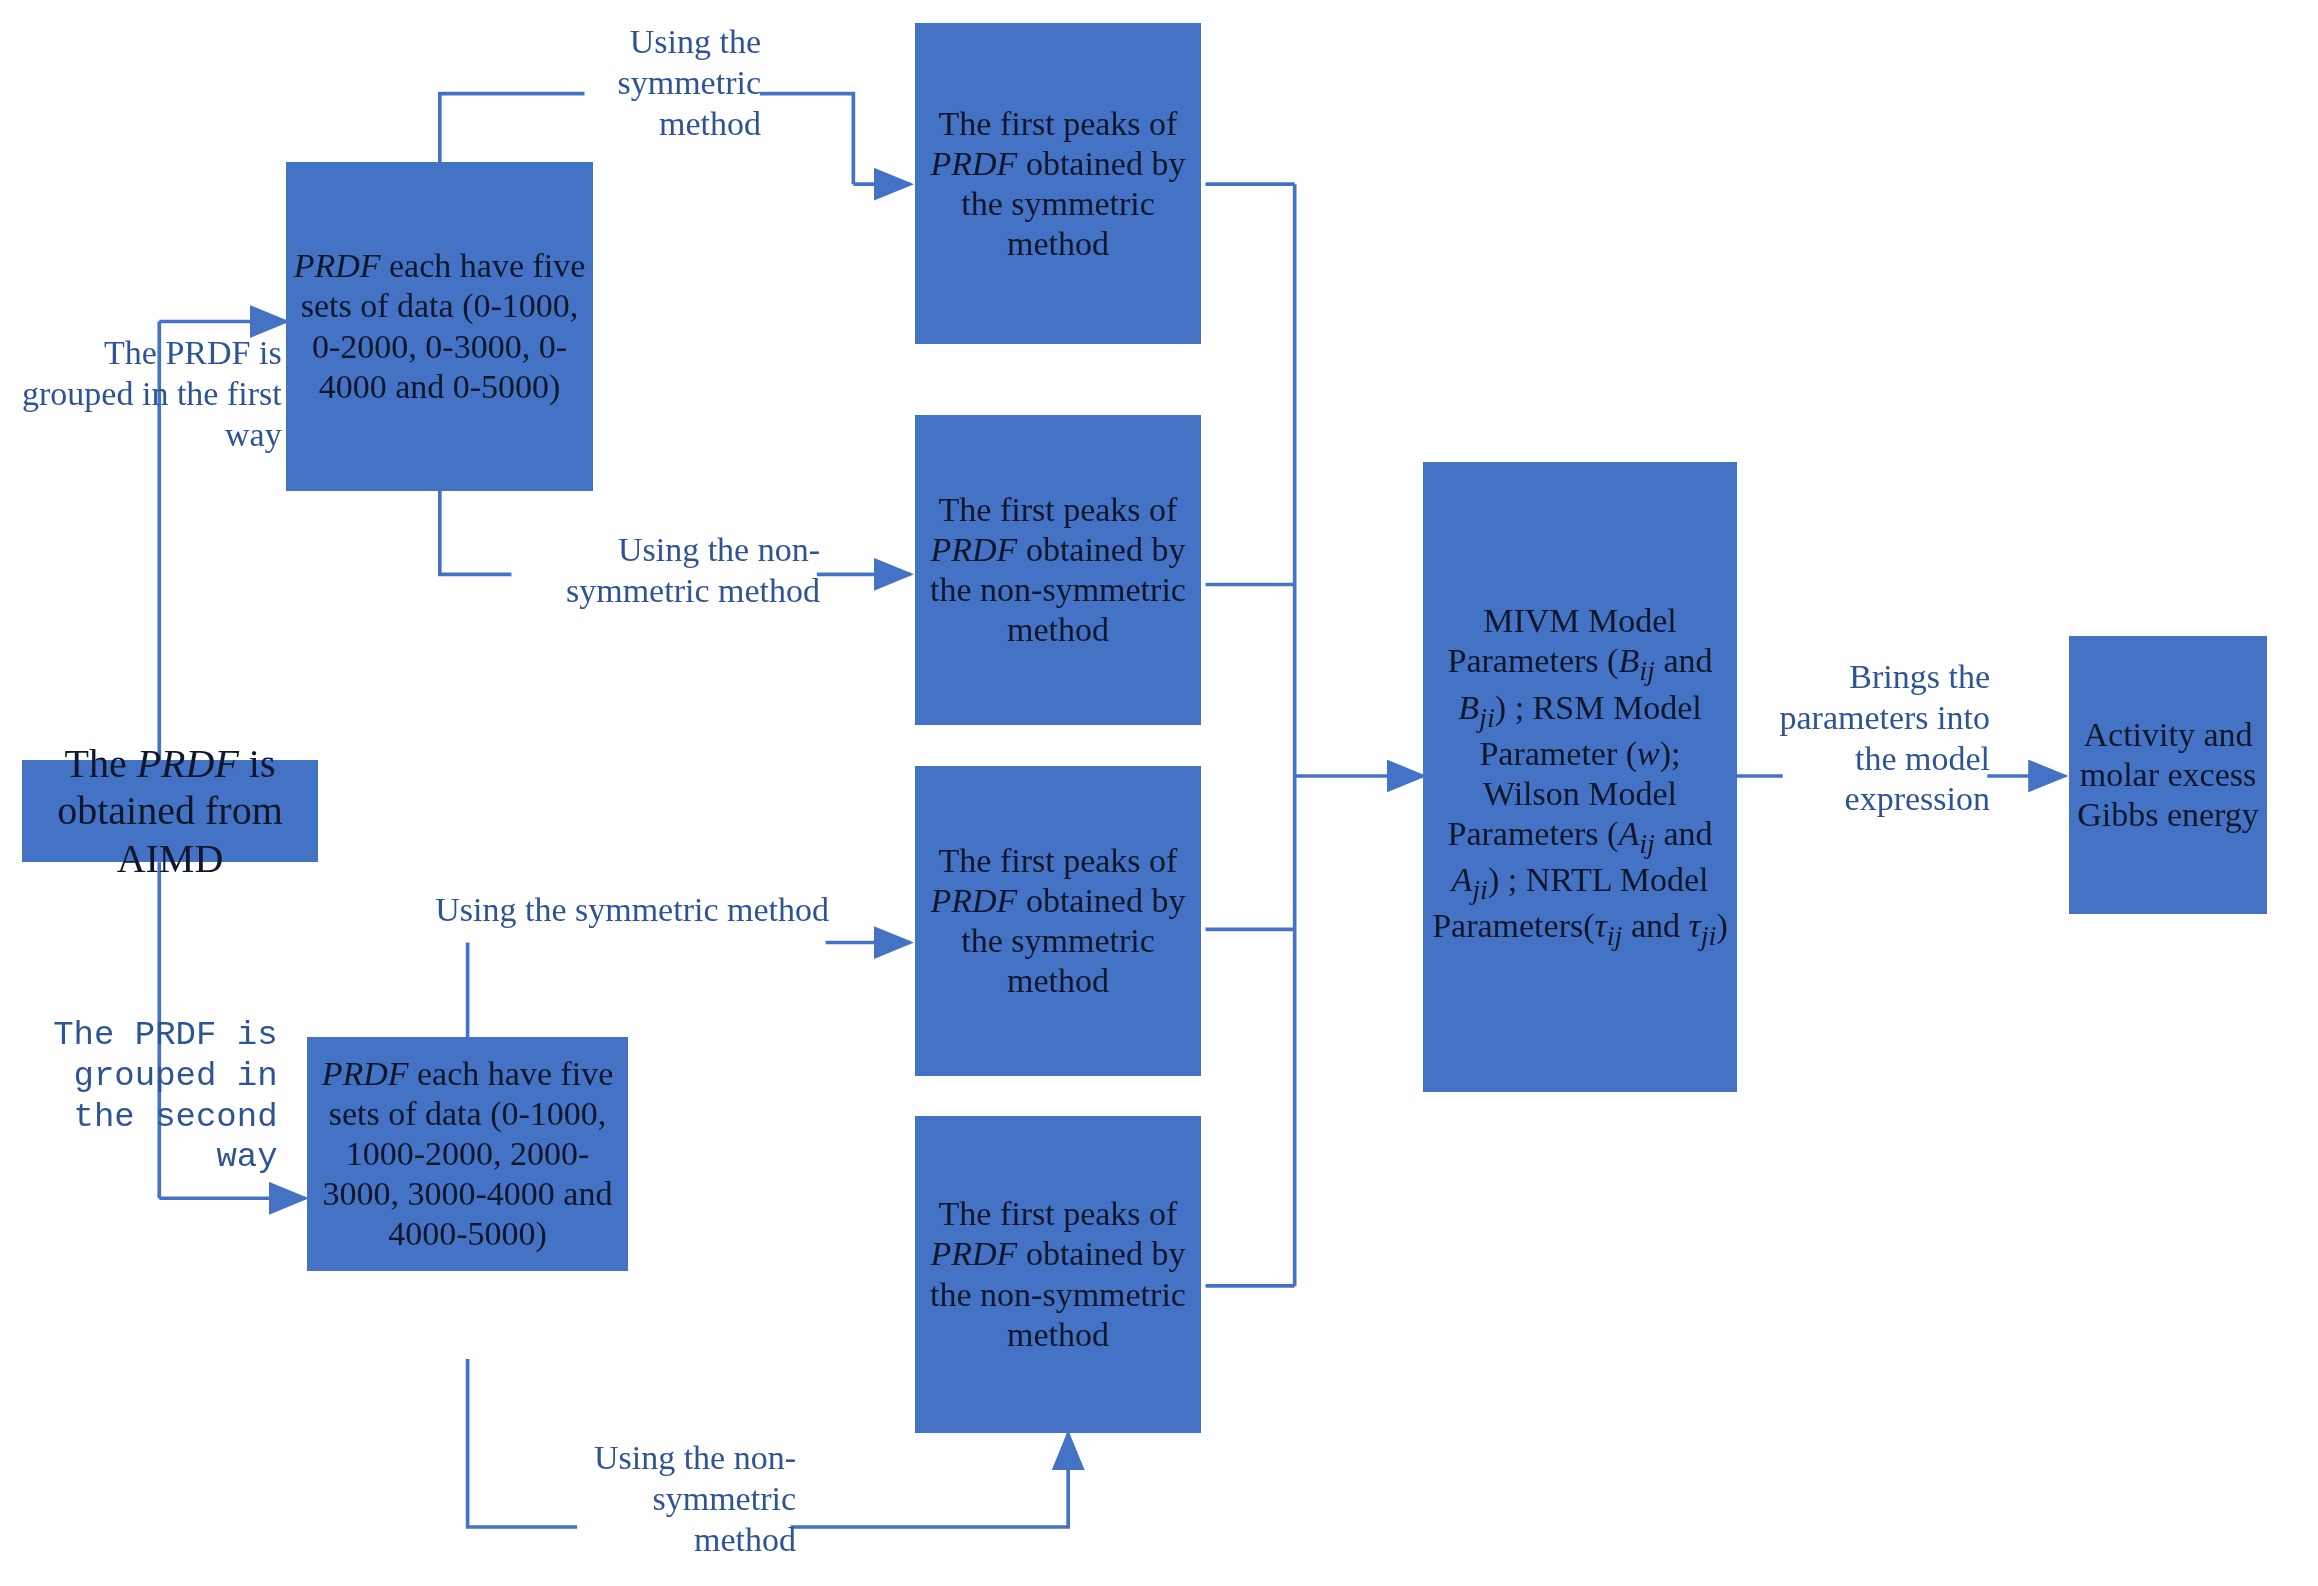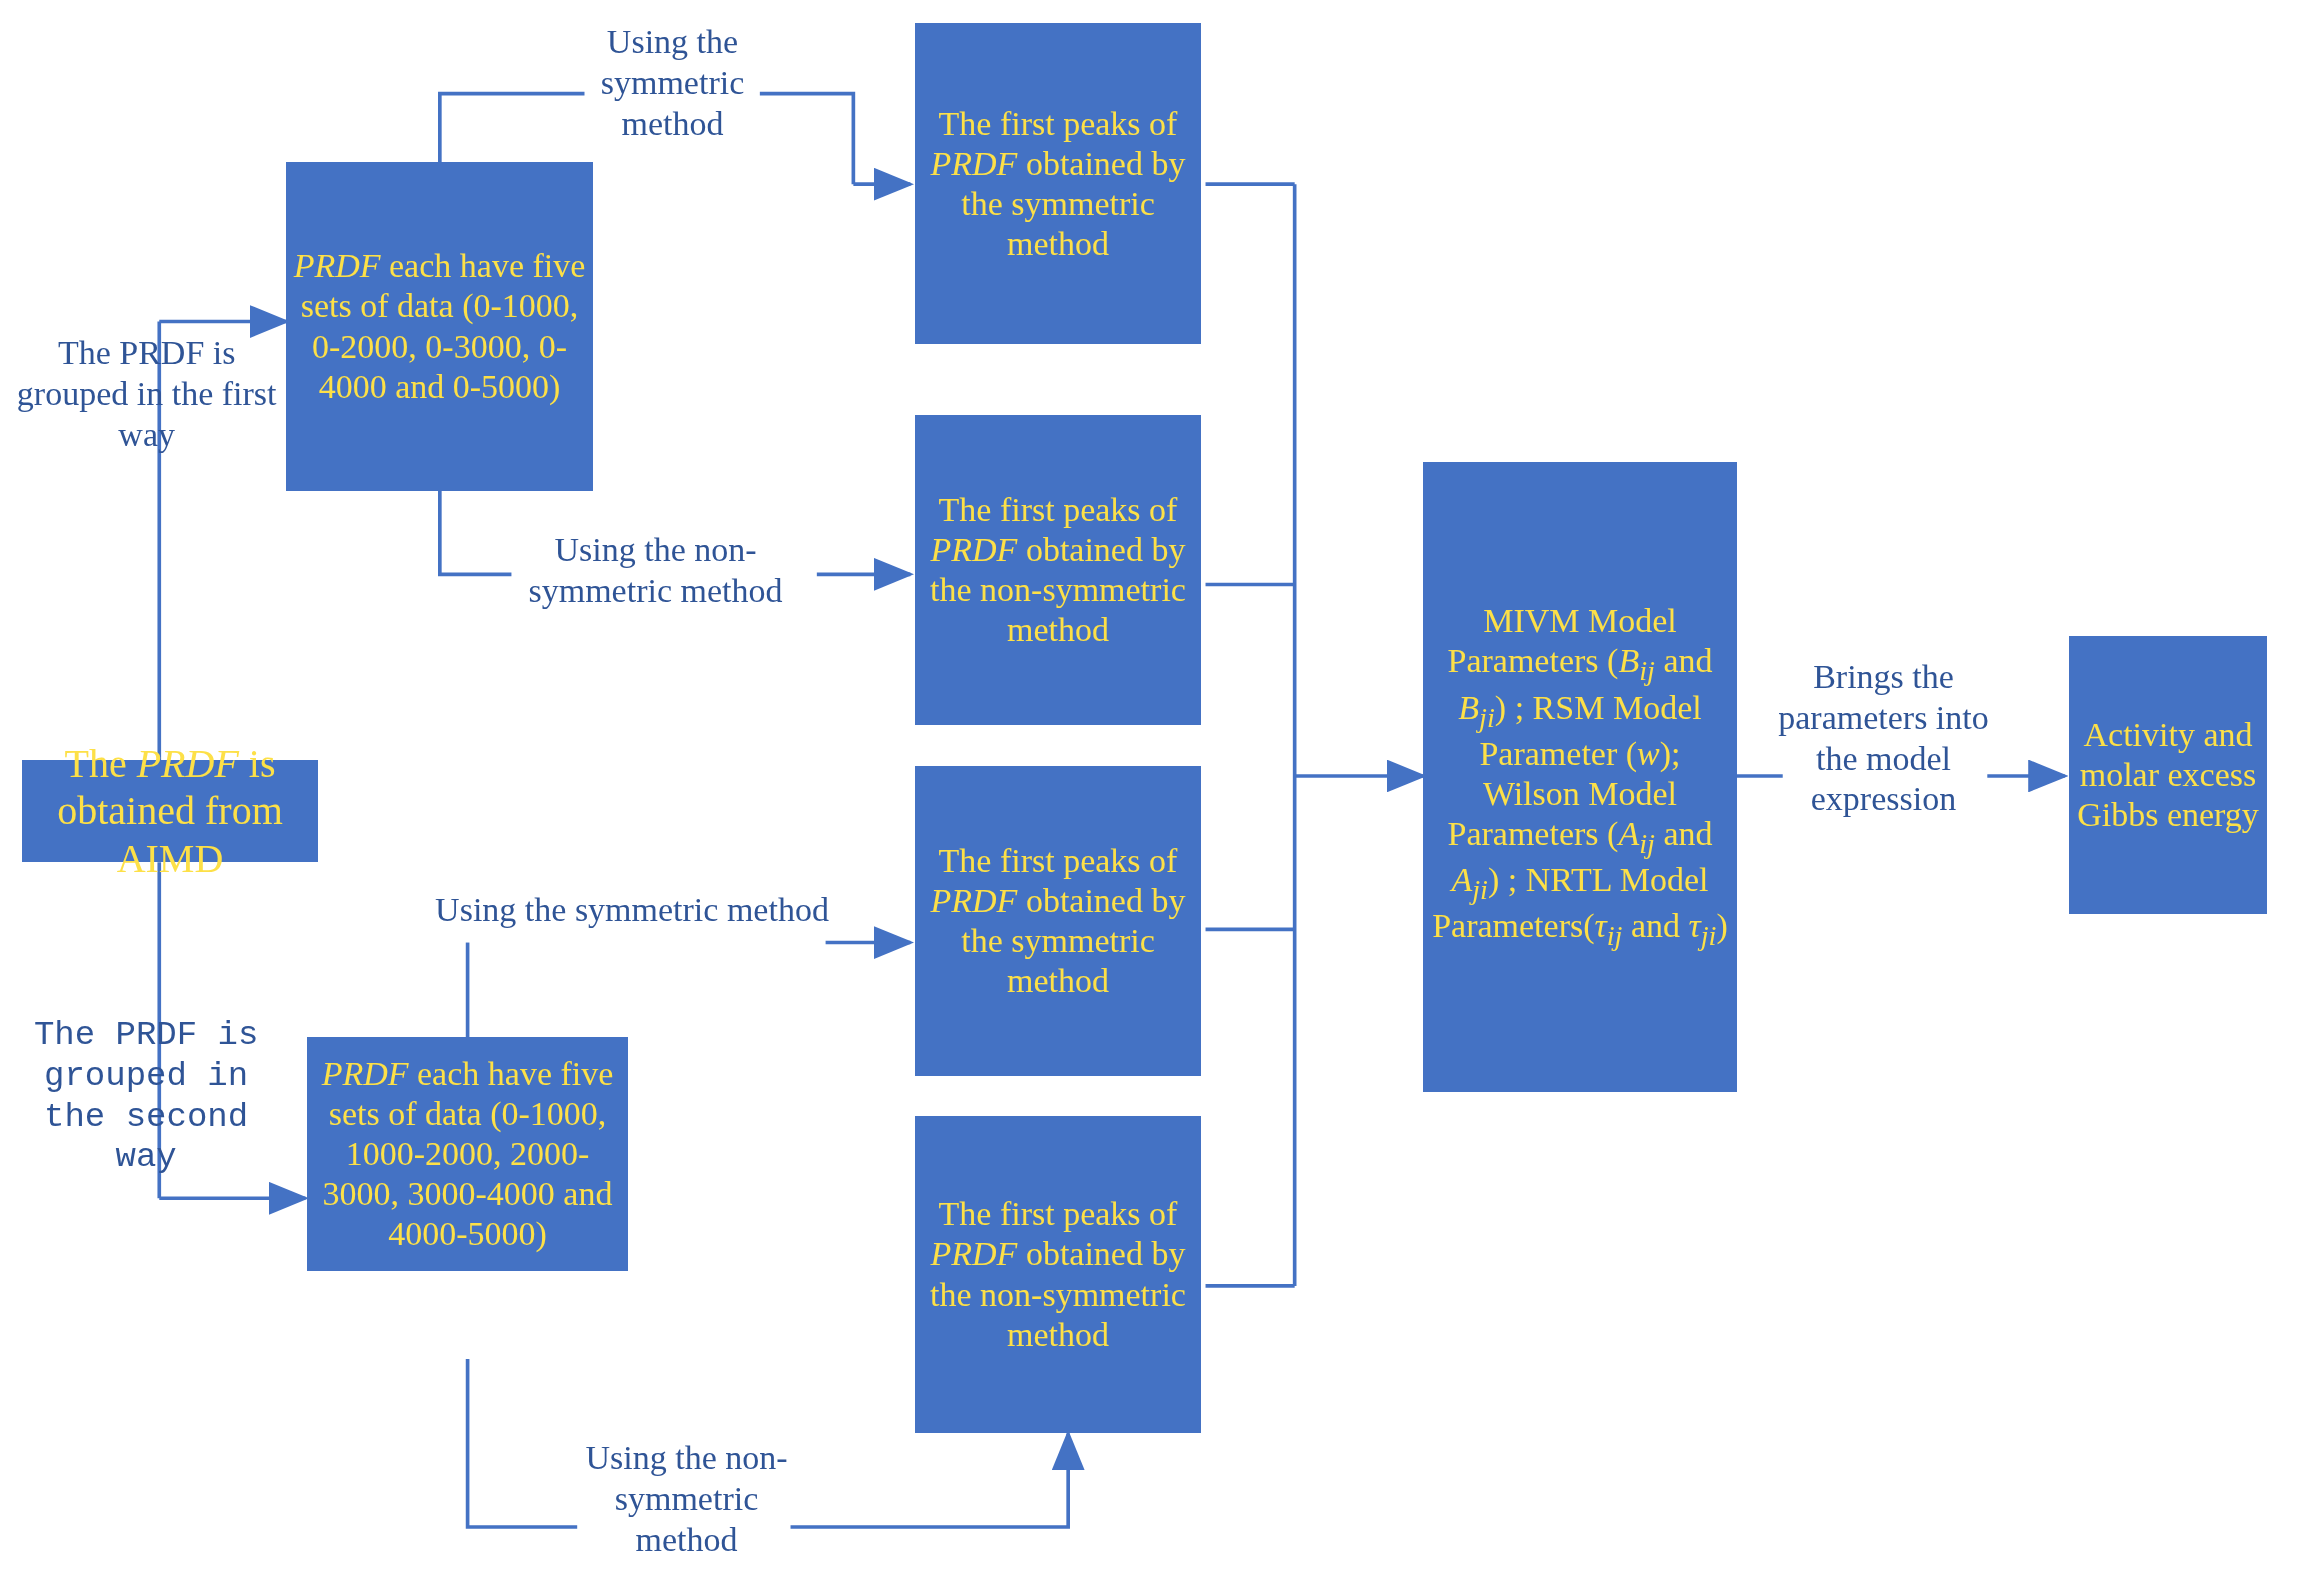--- a/index.html
+++ b/index.html
@@ -19,34 +19,34 @@
     position: absolute;
     left: 0; top: 0;
     width: 2319px;
     height: 1587px;
     pointer-events: none;
   }
   .node {
     position: absolute;
     box-sizing: border-box;
     background: #4472C4;
-    color: #fde047;
+    color: #0f172a;
     display: flex;
     align-items: center;
     justify-content: center;
     text-align: center;
     font-family: "Liberation Serif", "DejaVu Serif", serif;
     line-height: 1.18;
     padding: 4.4px 5.8px;
     white-space: pre-line;
   }
   .edge-label {
     position: absolute;
     color: #2F5496;
-    text-align: center;
+    text-align: right;
     font-family: "Liberation Serif", "DejaVu Serif", serif;
     line-height: 1.2;
     white-space: pre-line;
     background: transparent;
   }
   .it { font-style: italic; }
 </style>
 </head>
 <body>
 

